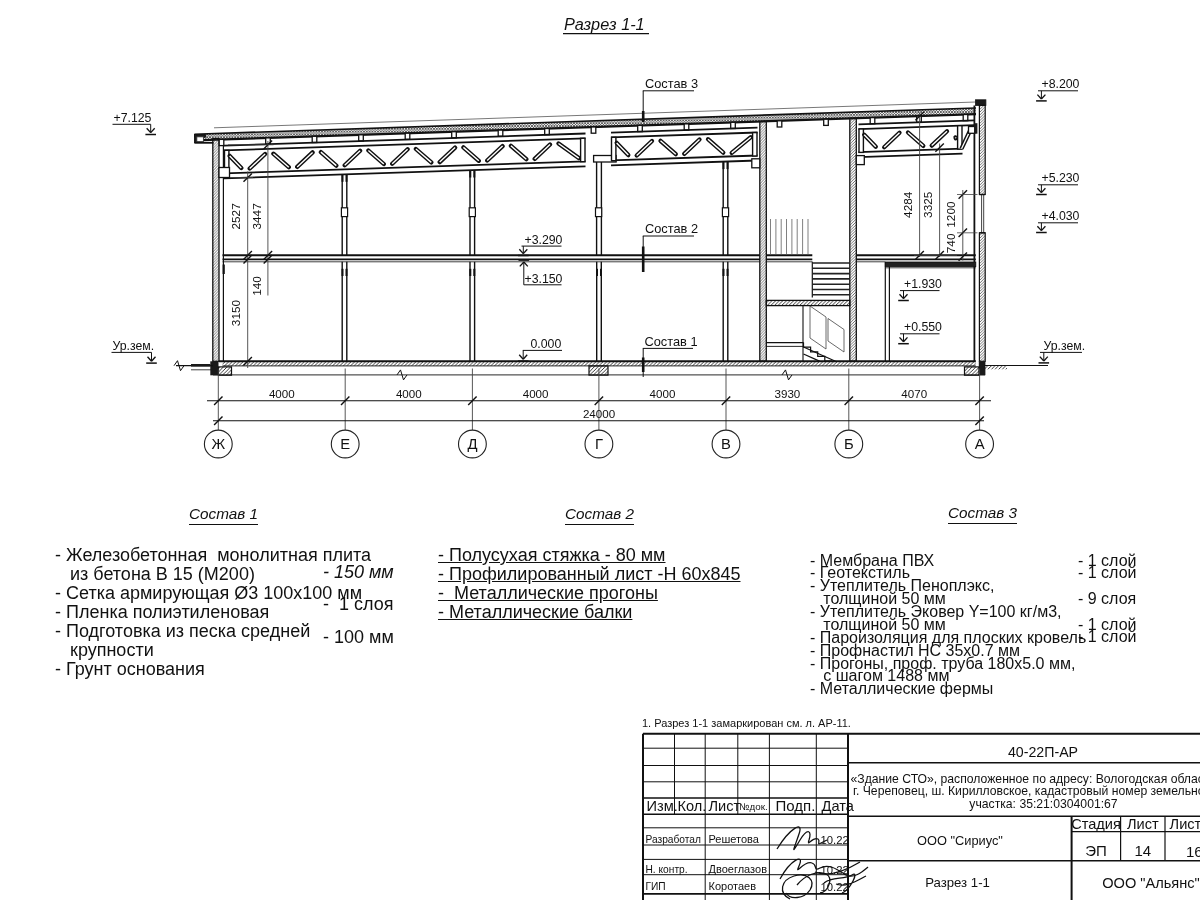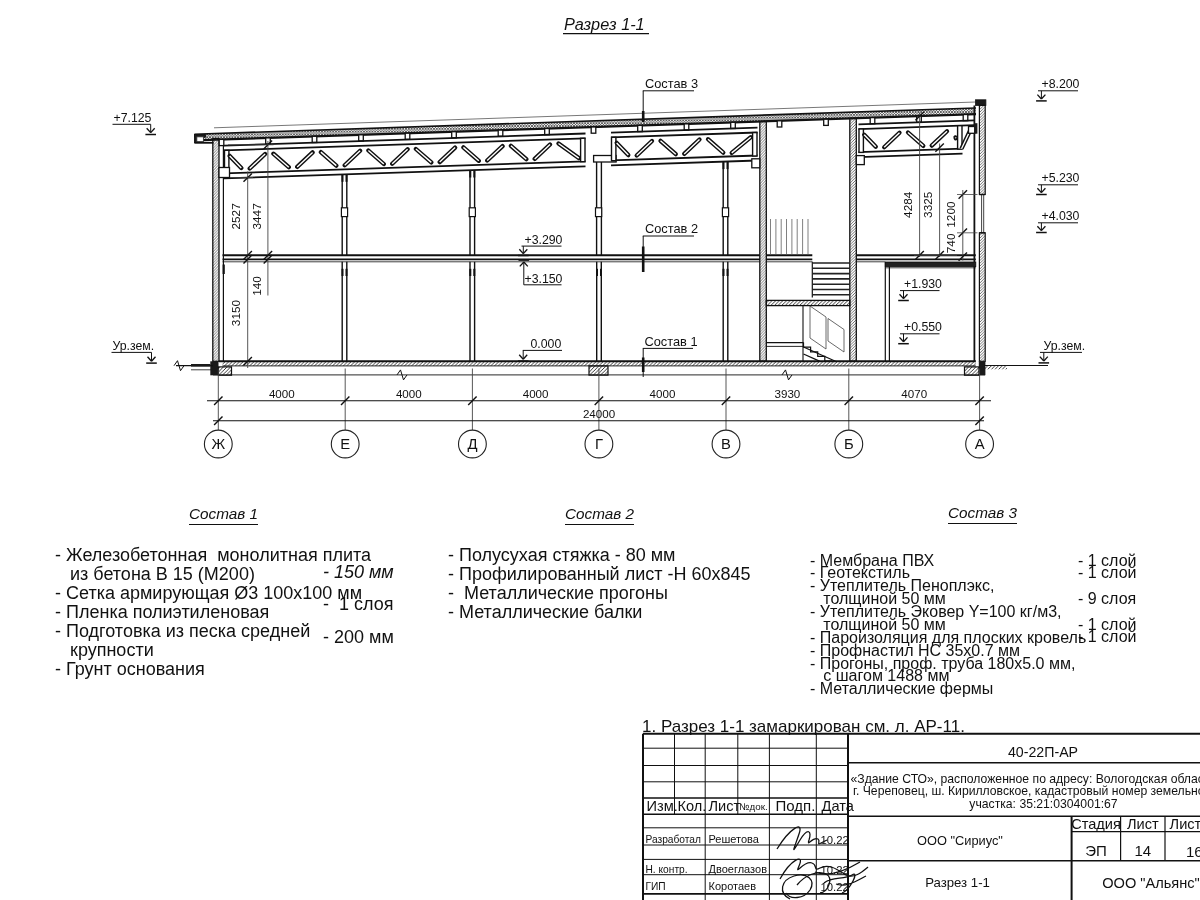--- a/index.html
+++ b/index.html
@@ -484,25 +484,25 @@
 <div class="abs ls" style="left:55px;top:546px;">- Железобетонная  монолитная плита
    из бетона В 15 (М200)
 - Сетка армирующая Ø3 100х100 мм
 - Пленка полиэтиленовая
 - Подготовка из песка средней
    крупности
 - Грунт основания</div>
 
 <div class="abs ls" style="left:323px;top:562.5px;font-style:italic;">- 150 мм</div>
 <div class="abs ls" style="left:323px;top:595px;">-  1 слоя</div>
-<div class="abs ls" style="left:323px;top:627.5px;">- 200 мм</div>
+<div class="abs ls" style="left:323px;top:627.5px;">- 100 мм</div>
 
 <div class="abs hd" style="left:565px;top:505px;">Состав 2</div>
 
-<div class="abs ls" style="left:448px;top:546px;">- Полусухая стяжка - 80 мм
+<div class="abs ls" style="left:438px;top:546px;text-decoration:underline;">- Полусухая стяжка - 80 мм
 - Профилированный лист -Н 60х845
 -  Металлические прогоны
 - Металлические балки</div>
 
 <div class="abs hd" style="left:948px;top:503.5px;">Состав 3</div>
 
 <div class="abs l3" style="left:810px;top:554.5px;">- Мембрана ПВХ
 - Геотекстиль
 - Утеплитель Пеноплэкс,
    толщиной 50 мм
@@ -513,12 +513,12 @@
 - Прогоны, проф. труба 180х5.0 мм,
    с шагом 1488 мм
 - Металлические фермы</div>
 
 <div class="abs l3" style="left:1078px;top:554.5px;">- 1 слой
 - 1 слой</div>
 <div class="abs l3" style="left:1078px;top:593px;">- 9 слоя</div>
 <div class="abs l3" style="left:1078px;top:618.5px;">- 1 слой
 - 1 слой</div>
 
-<div class="abs" style="left:642px;top:716.5px;font-size:17px;">1. Разрез 1-1 замаркирован см. л. АР-11.</div>
+<div class="abs" style="left:642px;top:716.5px;font-size:11px;">1. Разрез 1-1 замаркирован см. л. АР-11.</div>
 </body></html>

